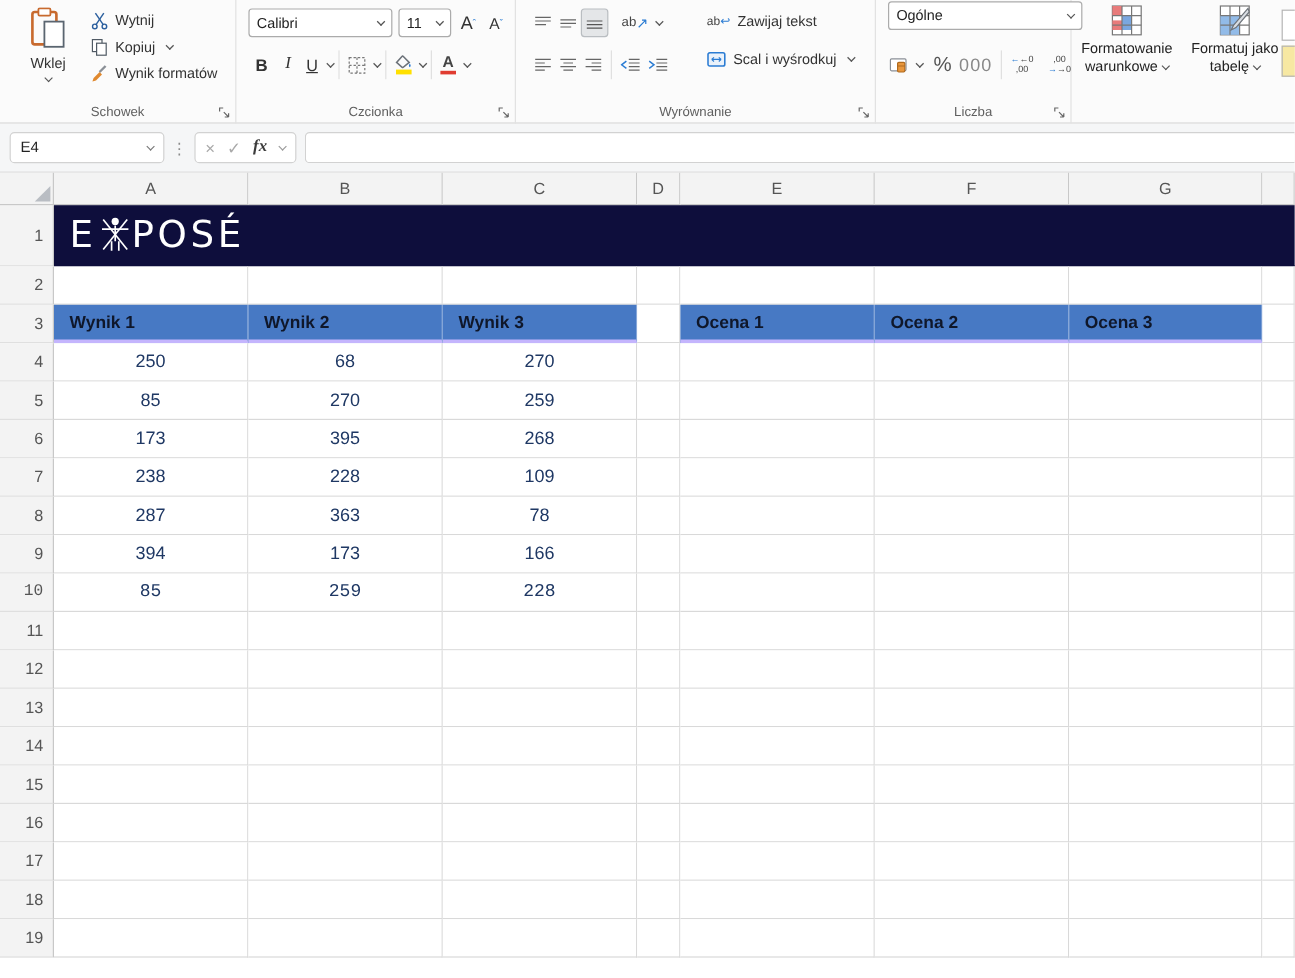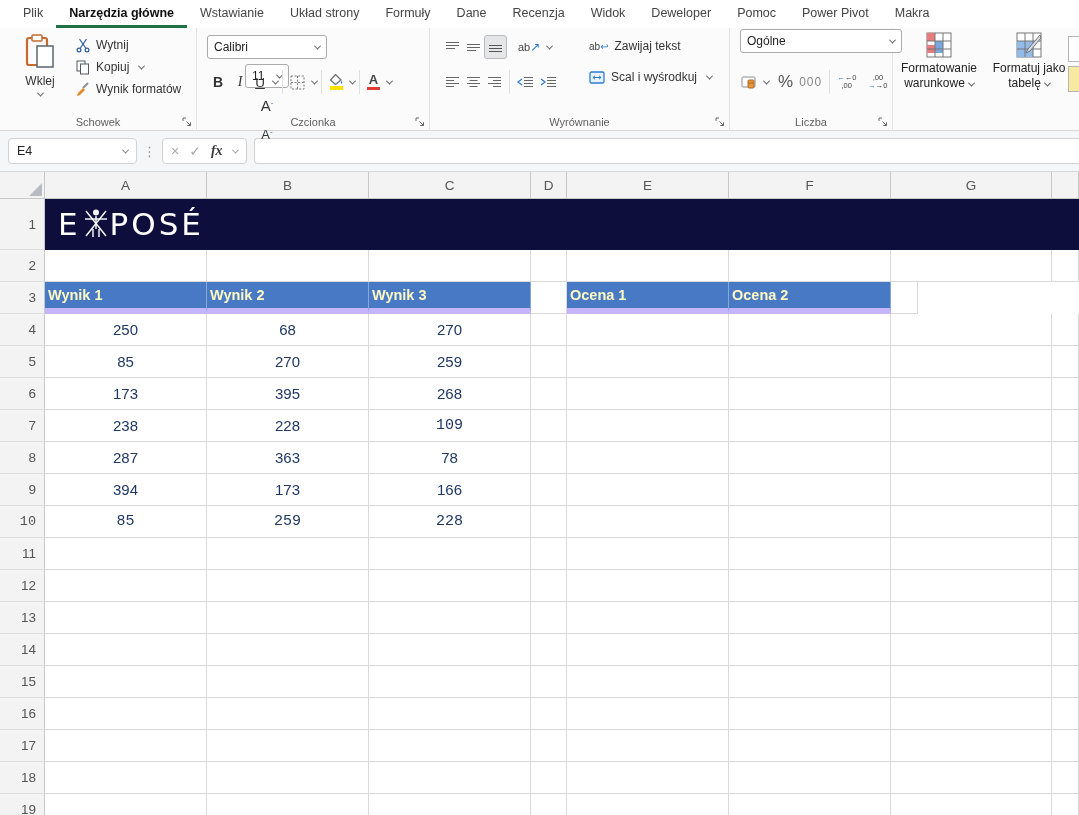--- a/index.html
+++ b/index.html
@@ -32,21 +32,21 @@
   .vdiv { width:1px; background:#e0e0e0; height:24px; margin:0 4px; }
   .selbox { background:#e4e6e8; border:1px solid #b9bdc1; border-radius:3px; }
 
   .grp-clip { left:0; width:197px; }
   .paste-btn { position:absolute; left:14px; top:6px; width:52px; text-align:center; }
   .paste-btn .plabel { display:block; margin-top:3px; font-size:12px; }
   .paste-btn .chev { margin:4px auto 0; display:block; width:5px; }
   .clip-items { position:absolute; left:72px; top:6px; }
 
   .grp-font { left:197px; width:233px; }
-  .font-row1 { position:absolute; left:10px; top:7px; display:flex; gap:5px; align-items:center;flex-direction:column; }
+  .font-row1 { position:absolute; left:10px; top:7px; display:flex; gap:5px; align-items:center; }
   .font-row2 { position:absolute; left:10px; top:42px; display:flex; align-items:center; }
   .bletter { font-weight:bold; font-size:14px; color:#333; }
   .iletter { font-style:italic; font-family:"Liberation Serif",serif; font-size:14px; }
   .uletter { text-decoration:underline; font-size:13.5px; }
   .abar { display:inline-flex; flex-direction:column; align-items:center; line-height:11px; }
   .abar .bar { width:13px; height:3.5px; margin-top:1px; }
 
   .grp-align { left:430px; width:300px; }
   .al-row1 { position:absolute; left:12px; top:7px; display:flex; align-items:center; }
   .al-row2 { position:absolute; left:12px; top:42px; display:flex; align-items:center; }
@@ -97,47 +97,33 @@
   .colhdr { height:27px; background:#f3f3f3; border-right:1px solid #c8c8c8;
     border-bottom:1px solid #c8c8c8; display:flex; align-items:center; justify-content:center;
     font-size:13.5px; color:#555; }
   .grow { display:flex; }
   .rownum { width:45px; background:#f3f3f3; border-right:1px solid #c8c8c8;
     border-bottom:1px solid #dfdfdf; display:flex; align-items:center; justify-content:flex-end;
     padding-right:8px; font-size:13.5px; color:#555; }
   .cell { background:#fff; border-right:1px solid #d9d9d9; border-bottom:1px solid #d9d9d9;
     display:flex; align-items:center; font-size:15px; }
   .cell.num { justify-content:center; color:#1f3864; }
-  .cell.hdr { color:#fef9c3; font-weight:bold; font-size:14.5px; padding-left:3px;
-    border-right:1px solid rgba(255,255,255,0.35); border-bottom:6px solid #c4b5fd; }
+  .cell.hdr { color:#0f172a; font-weight:bold; font-size:14.5px; padding-left:13px;
+    border-right:1px solid rgba(255,255,255,0.35); border-bottom:3px solid #c4b5fd; }
   .banner { flex:1; display:flex; align-items:center; padding-left:13px;
     border-bottom:1px solid #0e0e3c; }
   .logo { display:flex; align-items:center; color:#fff; font-size:31px;
     letter-spacing:3px; font-family:"DejaVu Sans", sans-serif; }
   .logo svg { margin:0 1px 2px 2px; }
 </style>
 </head>
 <body>
 
 <div class="app">
 
-  <div class="menubar" id="menubar">
-      <div class="mtab">Plik</div>
-      <div class="mtab active">Narzędzia główne</div>
-      <div class="mtab">Wstawianie</div>
-      <div class="mtab">Układ strony</div>
-      <div class="mtab">Formuły</div>
-      <div class="mtab">Dane</div>
-      <div class="mtab">Recenzja</div>
-      <div class="mtab">Widok</div>
-      <div class="mtab">Deweloper</div>
-      <div class="mtab">Pomoc</div>
-      <div class="mtab">Power Pivot</div>
-      <div class="mtab">Makra</div>
-    </div>
 
   <div class="ribbon">
 
     <div class="grp grp-clip">
       <div class="paste-btn">
         <svg width="32" height="34" viewBox="0 0 32 34">
           <rect x="3" y="4" width="20" height="27" rx="2" fill="none" stroke="#c86a2e" stroke-width="2.2"></rect>
           <rect x="8" y="1" width="10" height="6" rx="1" fill="#fff" stroke="#c86a2e" stroke-width="1.5"></rect>
           <rect x="13" y="12" width="16" height="21" fill="#fff" stroke="#5a6570" stroke-width="1.5"></rect>
         </svg>
@@ -353,21 +339,21 @@
       <div class="num-row2">
         <div class="icbtn">
           <svg width="16" height="14">
             <rect x="1" y="2" width="13" height="10" rx="1" fill="#fff" stroke="#8a8f96"></rect>
             <rect x="7" y="5" width="6" height="8" rx="1" fill="#e8963c" stroke="#b06a1e"></rect>
             <line x1="7" y1="8" x2="13" y2="8" stroke="#b06a1e"></line>
           </svg>
         </div>
         <span class="chev"></span>
         <div class="icbtn" style="font-size:17px;color:#555;margin-left:6px;">%</div>
-        <div class="icbtn" style="font-size:12px;color:#888;letter-spacing:1px;">000</div>
+        <div class="icbtn" style="font-size:15px;color:#888;letter-spacing:1px;">000</div>
         <div class="vdiv"></div>
         <div class="icbtn decimal">
           <i><span class="arr">←</span><span style="display:inline;">←0</span></i>
           <i>,00</i>
         </div>
         <div class="icbtn decimal" style="margin-left:6px;">
           <i>,00</i>
           <i><span class="arr">→</span><span style="display:inline;">→0</span></i>
         </div>
       </div>
@@ -476,20 +462,21 @@
           <div class="cell" style="width: 27px;"></div>
         </div>
         <div class="grow" style="height: 32px;">
           <div class="rownum">3</div>
           <div class="cell hdr" style="width: 162px; background: rgb(71, 121, 196);">Wynik 1</div>
           <div class="cell hdr" style="width: 162px; background: rgb(71, 121, 196);">Wynik 2</div>
           <div class="cell hdr" style="width: 162px; background: rgb(71, 121, 196);">Wynik 3</div>
           <div class="cell" style="width: 36px;"></div>
           <div class="cell hdr" style="width: 162px; background: rgb(71, 121, 196);">Ocena 1</div>
           <div class="cell hdr" style="width: 162px; background: rgb(71, 121, 196);">Ocena 2</div>
+          <div class="cell hdr" style="width: 161px; background: rgb(71, 121, 196);">Ocena 3</div>
           <div class="cell" style="width: 27px;"></div>
         </div>
         <div class="grow" style="height: 32px;">
           <div class="rownum">4</div>
           <div class="cell num" style="width: 162px;">250</div>
           <div class="cell num" style="width: 162px;">68</div>
           <div class="cell num" style="width: 162px;">270</div>
           <div class="cell" style="width: 36px;"></div>
           <div class="cell" style="width: 162px;"></div>
           <div class="cell" style="width: 162px;"></div>
@@ -515,21 +502,21 @@
           <div class="cell" style="width: 36px;"></div>
           <div class="cell" style="width: 162px;"></div>
           <div class="cell" style="width: 162px;"></div>
           <div class="cell" style="width: 161px;"></div>
           <div class="cell" style="width: 27px;"></div>
         </div>
         <div class="grow" style="height: 32px;">
           <div class="rownum">7</div>
           <div class="cell num" style="width: 162px;">238</div>
           <div class="cell num" style="width: 162px;">228</div>
-          <div class="cell num" style="width: 162px; font-family: Liberation Mono, monospace;">109</div>
+          <div class="cell num" style="width: 162px;">109</div>
           <div class="cell" style="width: 36px;"></div>
           <div class="cell" style="width: 162px;"></div>
           <div class="cell" style="width: 162px;"></div>
           <div class="cell" style="width: 161px;"></div>
           <div class="cell" style="width: 27px;"></div>
         </div>
         <div class="grow" style="height: 32px;">
           <div class="rownum">8</div>
           <div class="cell num" style="width: 162px;">287</div>
           <div class="cell num" style="width: 162px;">363</div>

